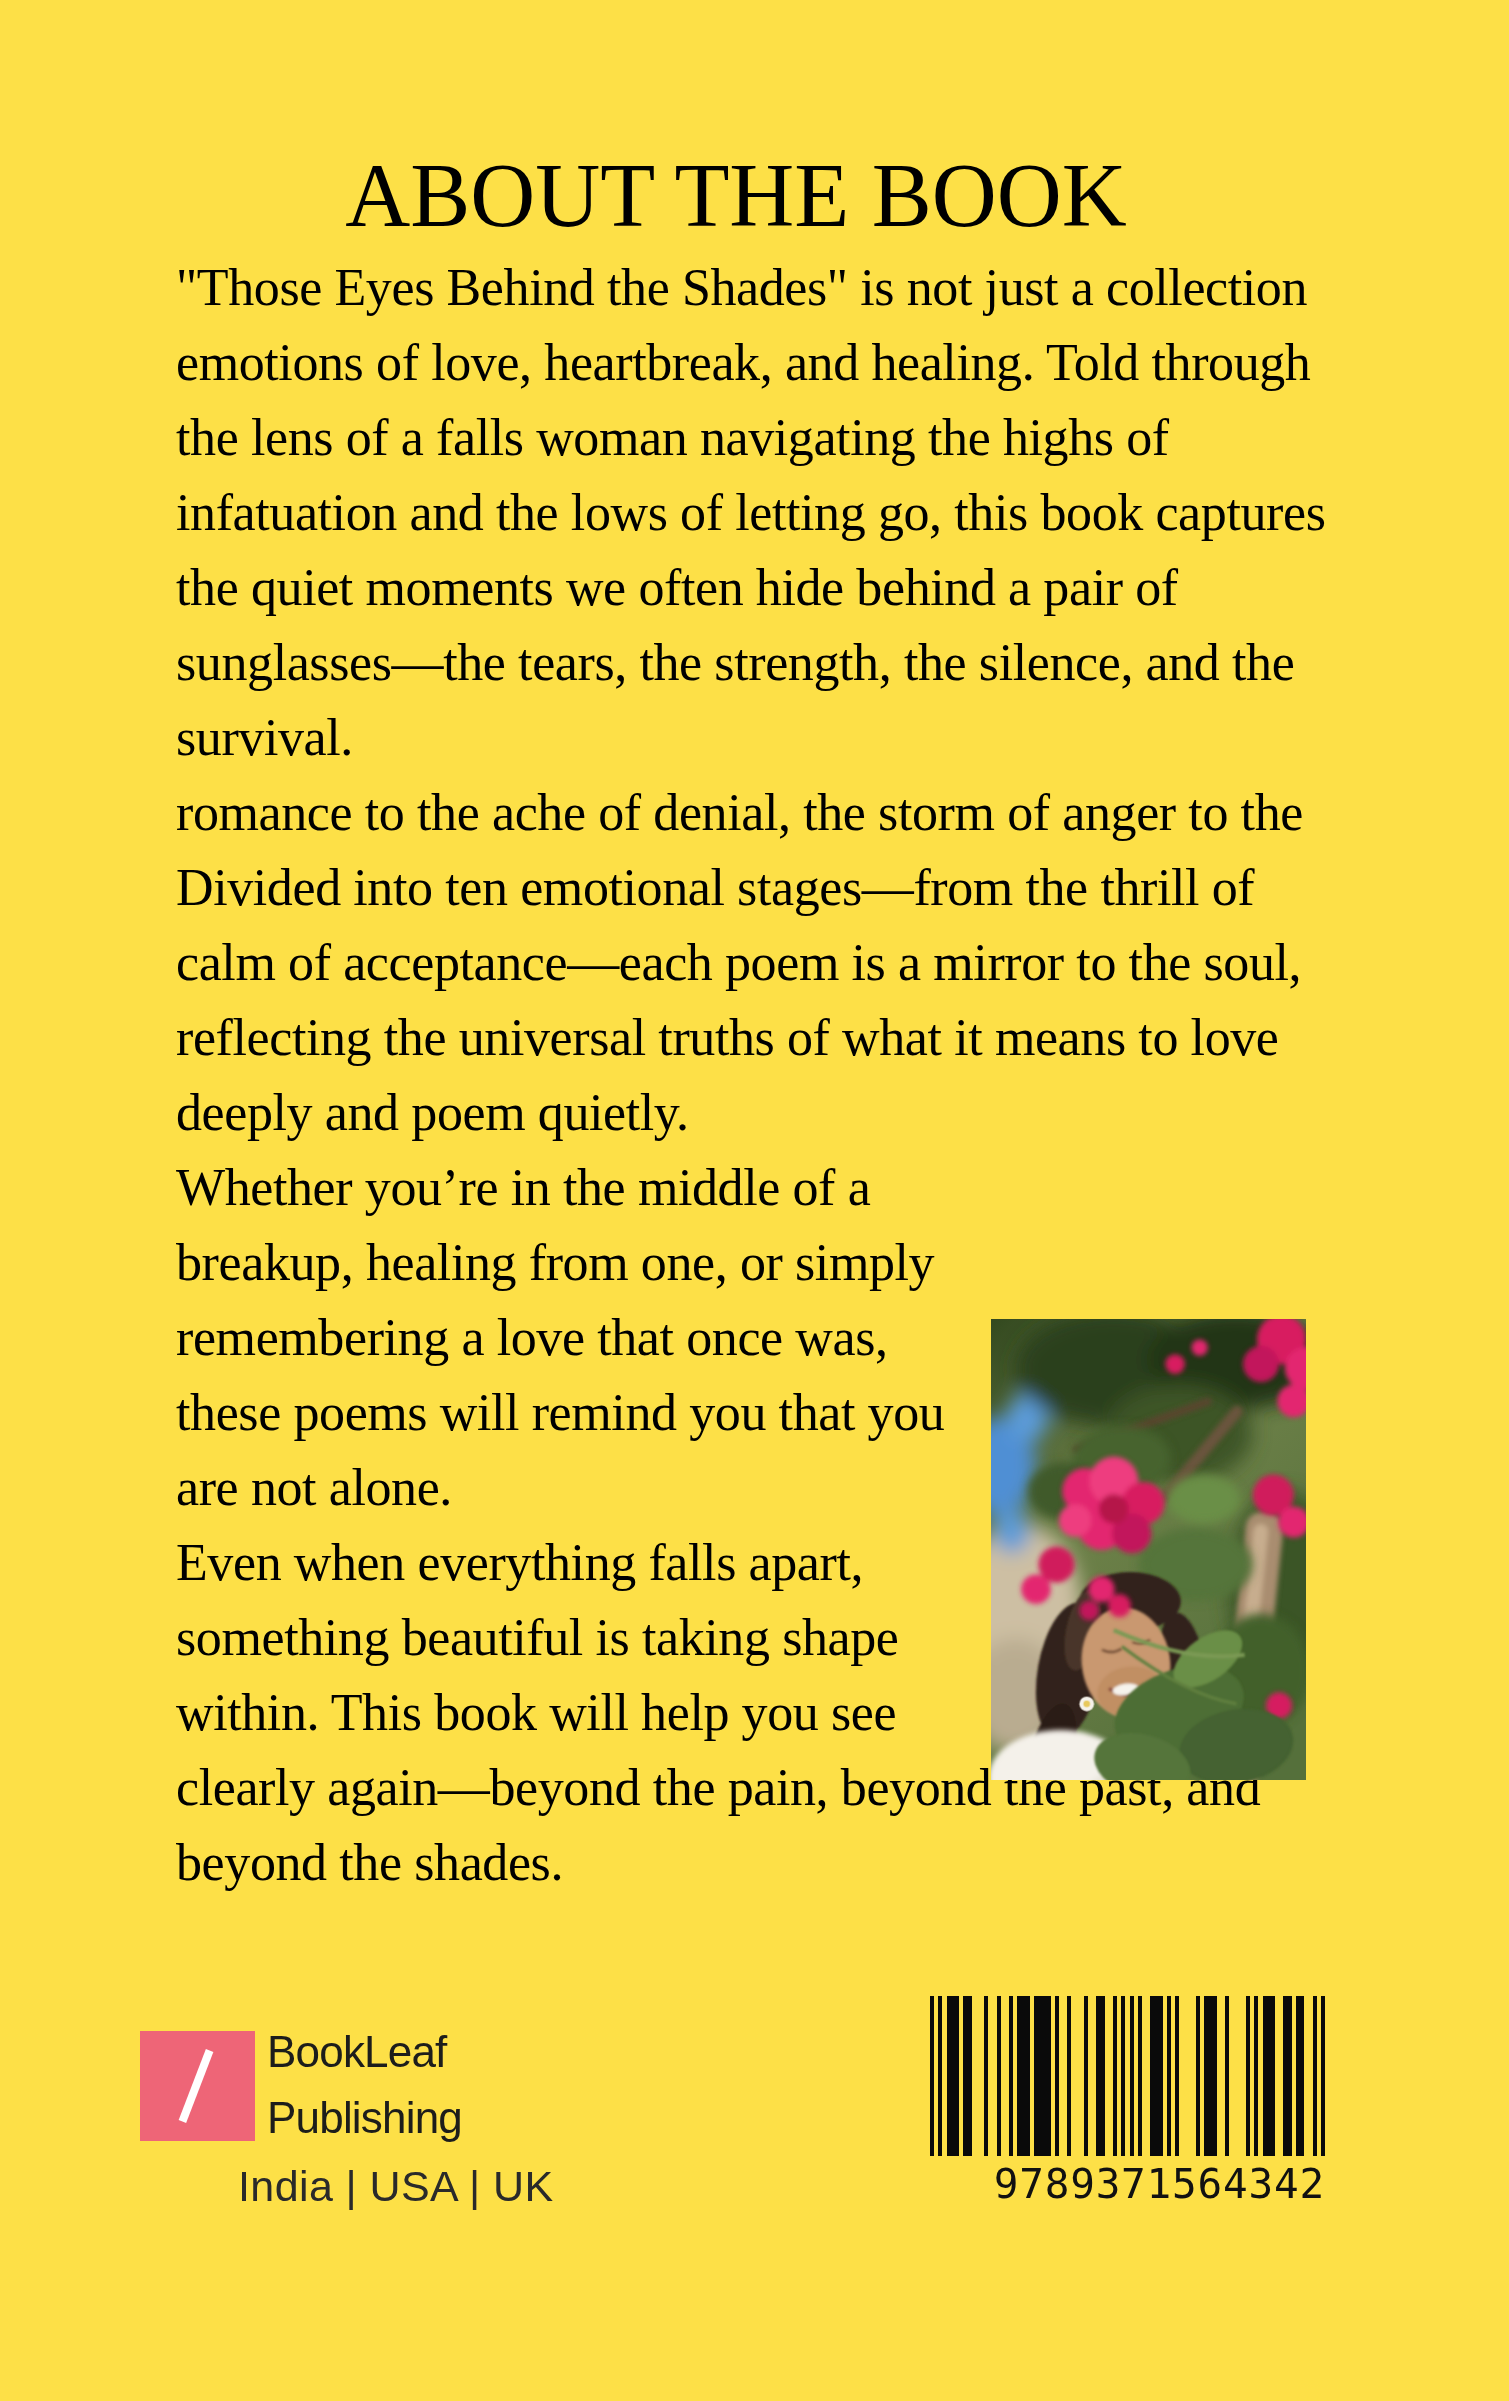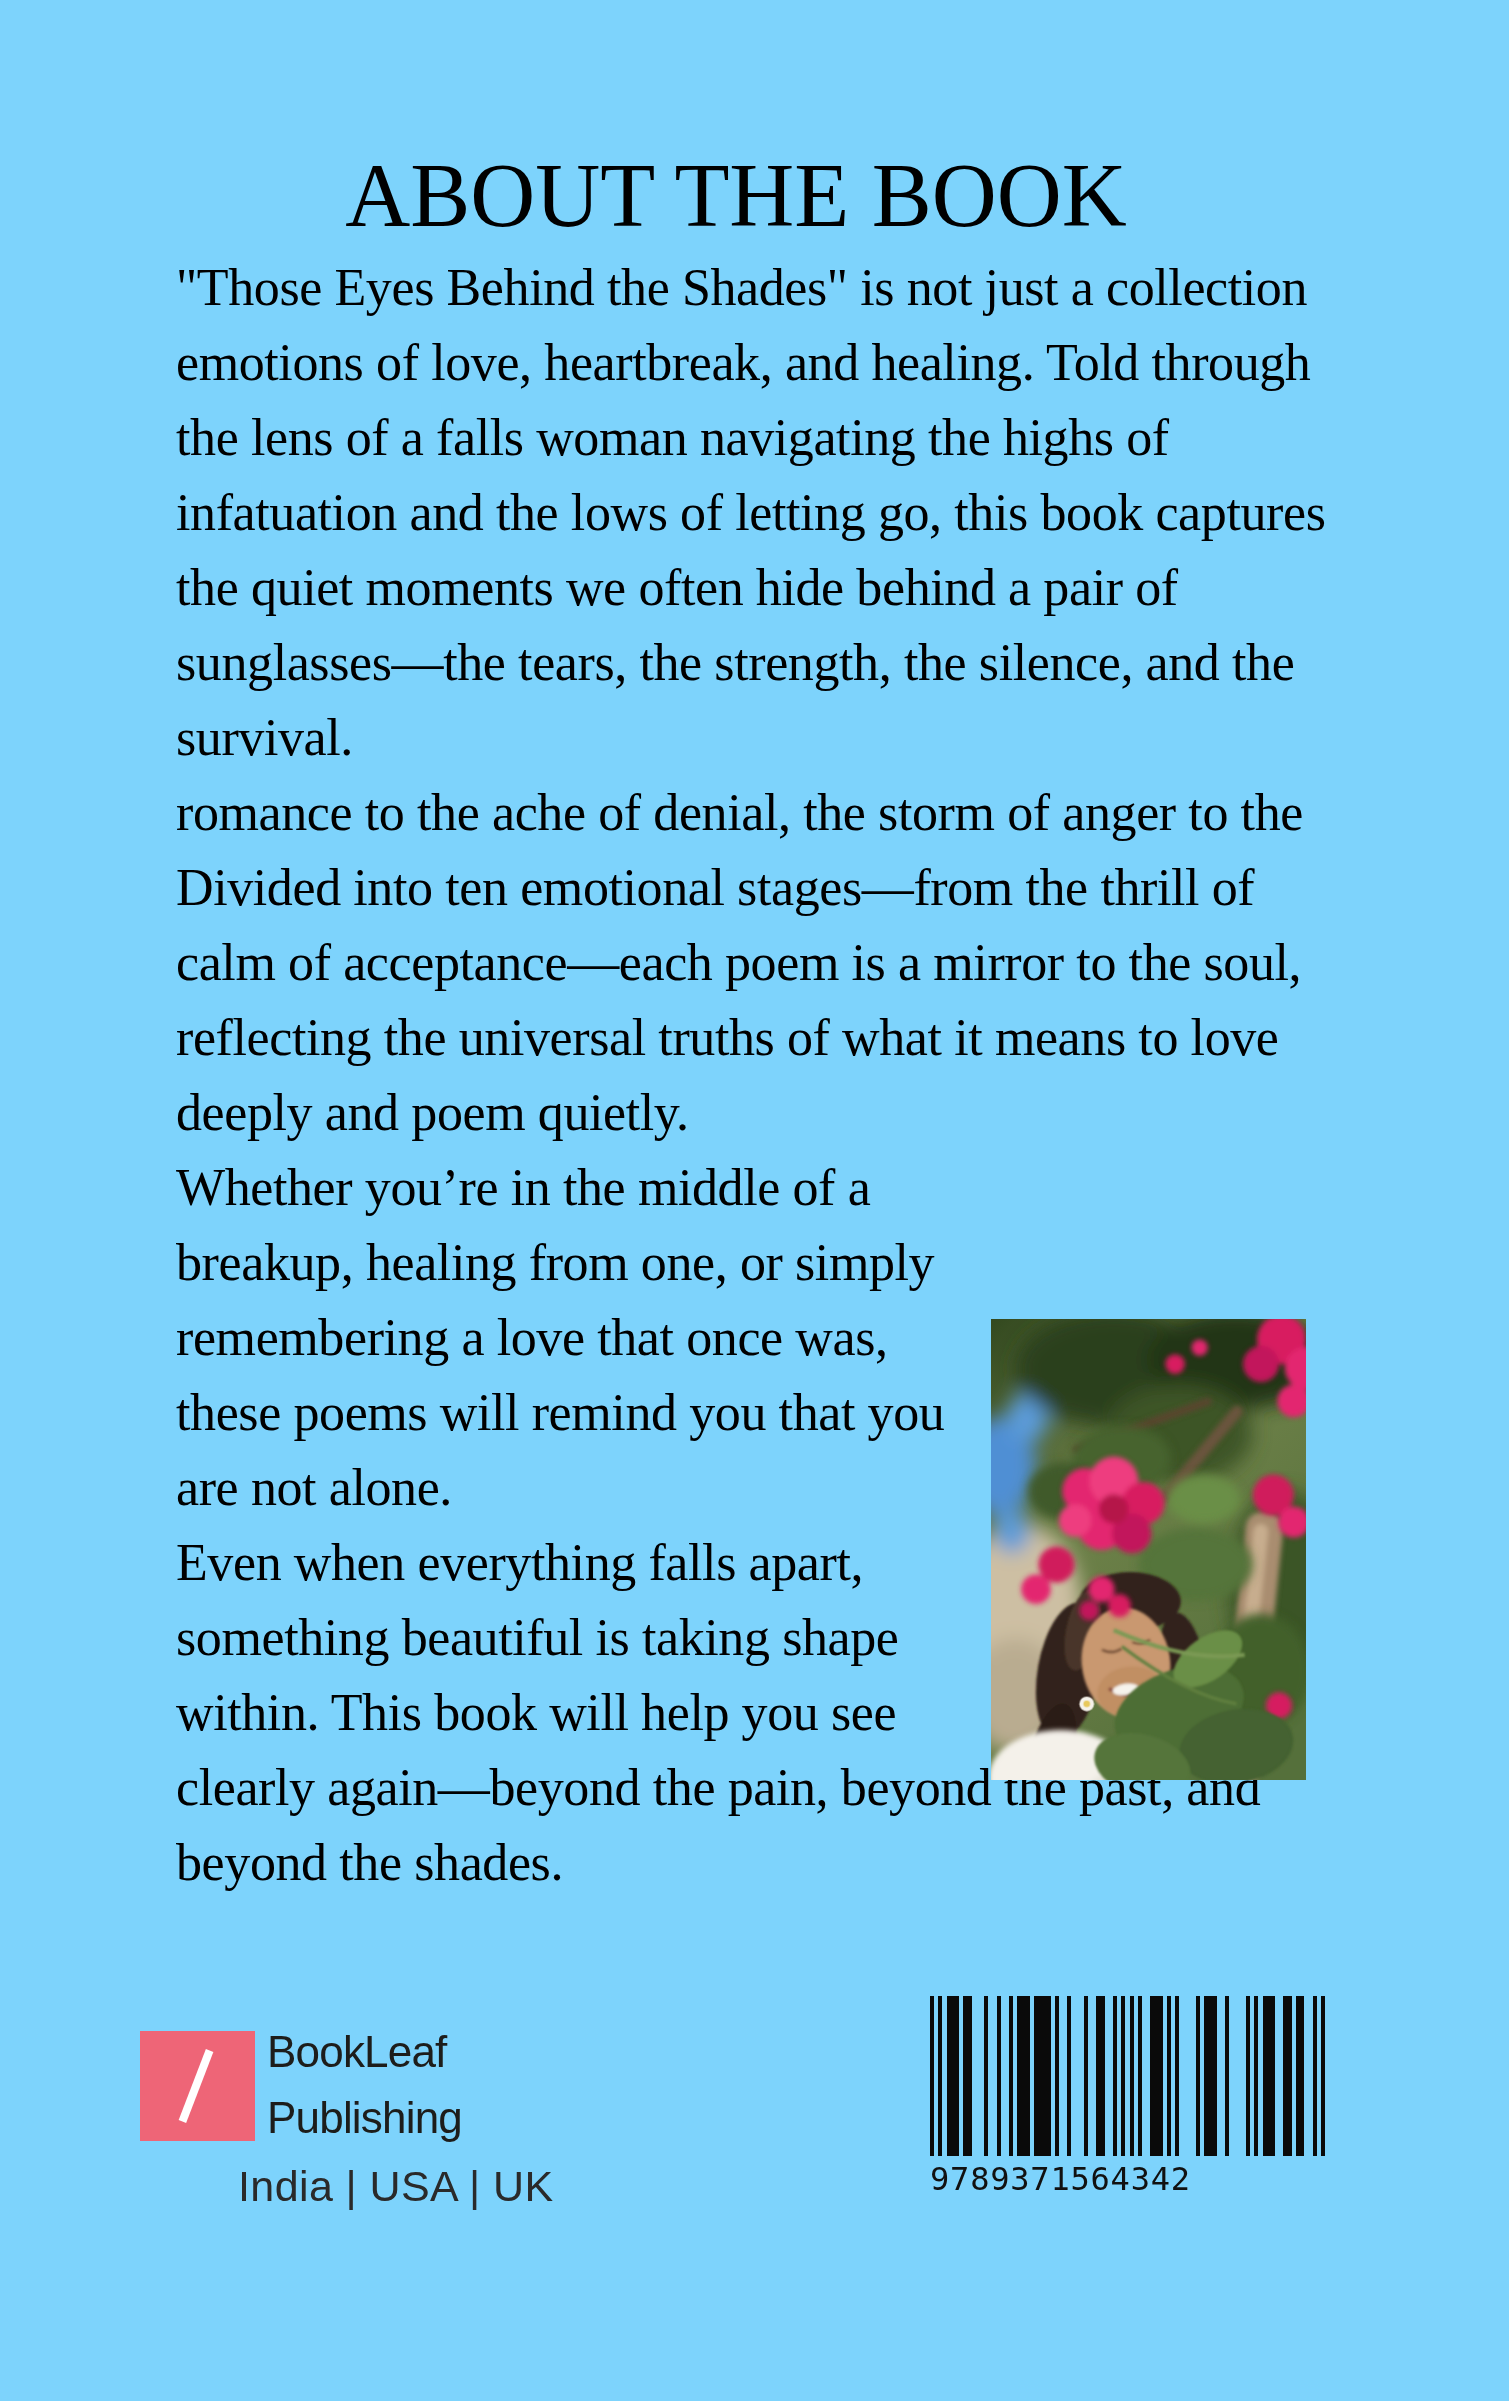--- a/index.html
+++ b/index.html
@@ -1,19 +1,19 @@
 <!DOCTYPE html>
 <html style="font-size:13px"><head>
 <meta charset="utf-8">
 <style>
   html,body{margin:0;padding:0;background:#ffffff;}
   .page{
     position:relative;
     width:1510px;height:2401px;
-    background:#7dd3fc;
+    background:#fde047;
     overflow:hidden;
     font-family:"Liberation Serif", serif;
     color:#000;
   }
   .title{
     position:absolute;left:147px;top:142px;width:1178px;
     font-size:90px;line-height:108px;
     text-align:center;white-space:nowrap;
     font-weight:400;color:#000;
   }
@@ -47,23 +47,23 @@
     position:absolute;left:238px;top:2168px;
     font-family:"Liberation Sans", sans-serif;
     font-weight:300;color:#2a2a2a;
     font-size:43px;line-height:36px;letter-spacing:0.4px;
     white-space:nowrap;
   }
   .barcode{position:absolute;left:930px;top:1996px;width:395px;height:209px;}
   .barcode svg{display:block;width:395px;height:160px;}
   .isbn{
     position:absolute;left:0;top:164px;width:395px;
-    text-align:left;
+    text-align:right;
     font-family:"DejaVu Sans Mono", monospace;
-    font-size:32px;color:#111;letter-spacing:0.8px;
+    font-size:41px;color:#111;letter-spacing:0.8px;
     white-space:nowrap;
   }
 </style>
 </head>
 <body>
 
 <div class="page">
 
   <div class="title">ABOUT THE BOOK</div>
 

